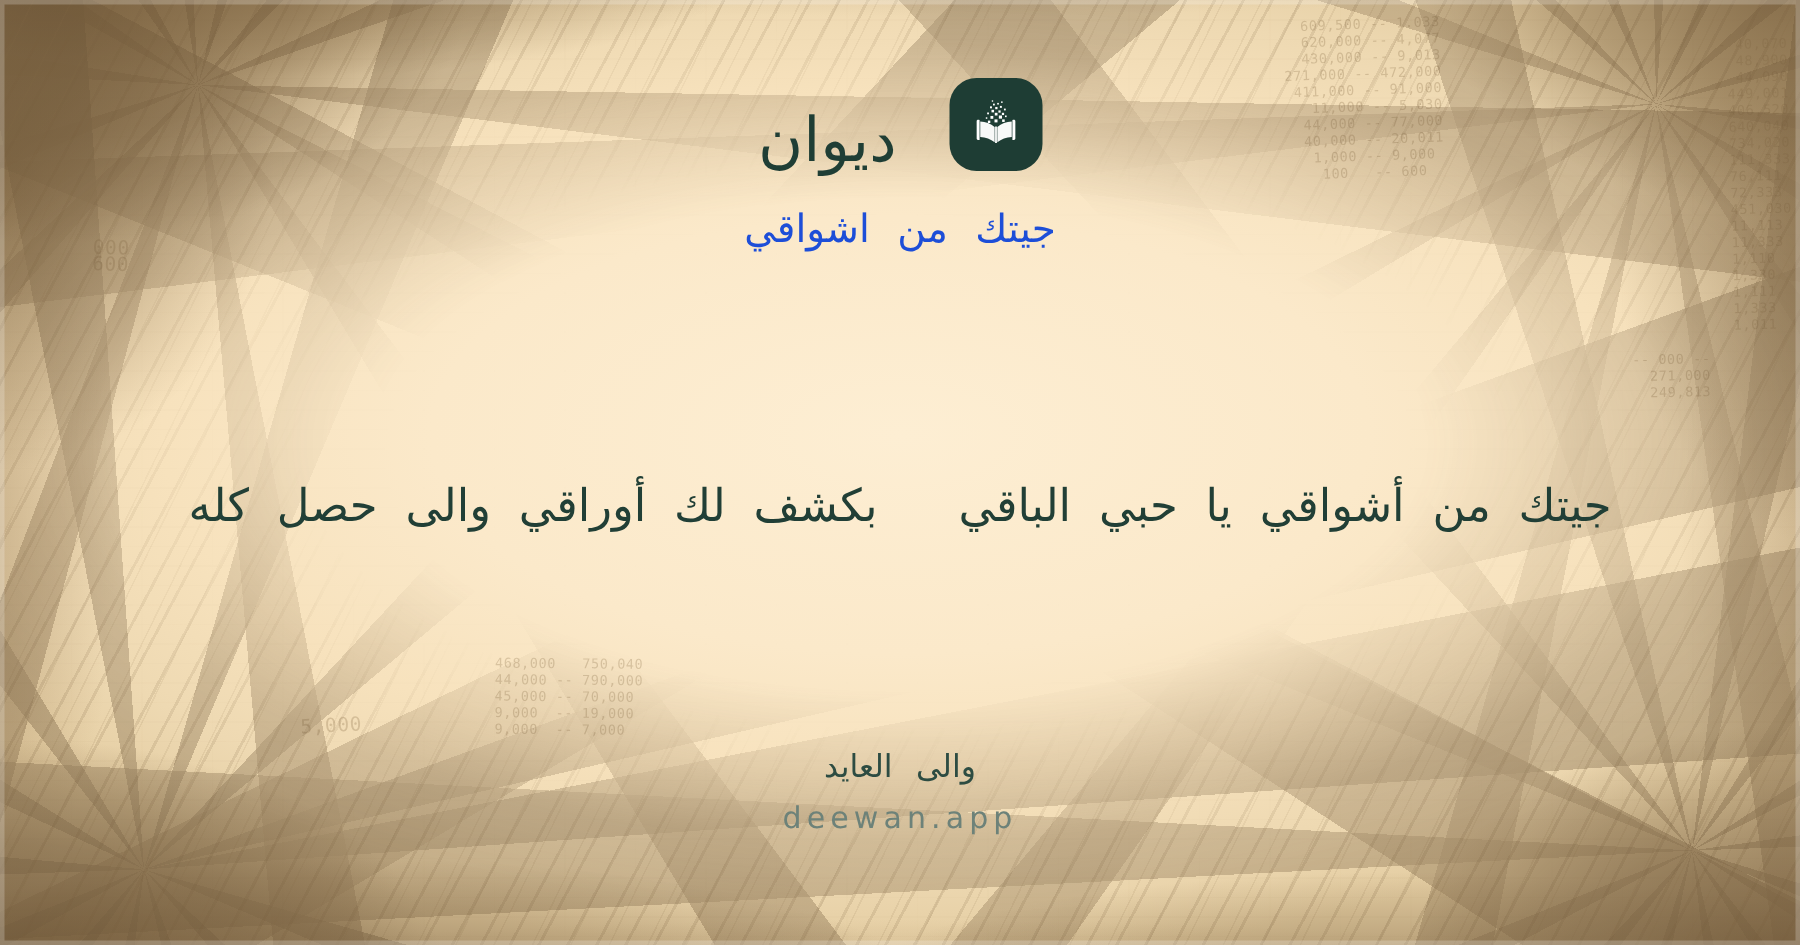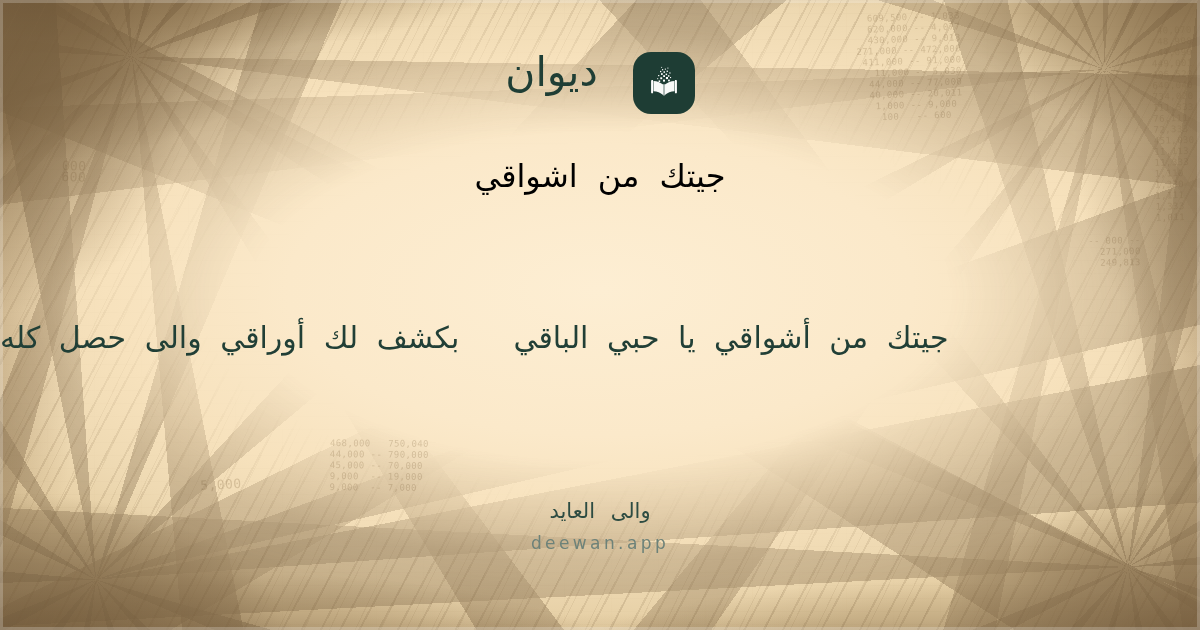--- a/index.html
+++ b/index.html
@@ -151,21 +151,21 @@
   .content {
     position: absolute;
     inset: 0;
     display: flex;
     flex-direction: column;
     align-items: center;
   }
 
   .brand {
     display: flex;
-    align-items: flex-start;
+    align-items: flex-end;
     gap: 35px;
     margin-top: 52px;
     direction: rtl;
   }
 
   .logo-tile {
     width: 62px;
     height: 62px;
     border-radius: 18px;
     background: #1e3d34;
@@ -178,39 +178,39 @@
 
   .brand-name {
     font-size: 41px;
     line-height: 1;
     color: #1f3e35;
     font-weight: 400;
     letter-spacing: 0;
   }
 
   .poem-title {
-    margin-top: 42px;
-    font-size: 32px;
+    margin-top: 23px;
+    font-size: 26px;
     line-height: 1.3;
-    color: #000000;
+    color: #1d4ed8;
     word-spacing: 10px;
     text-align: center;
   }
 
   
   .verse-wrap {
     position: absolute;
     top: 300px;
     left: 0;
     right: 0;
     height: 76px;
     overflow: hidden;
     display: flex;
     align-items: center;
-    justify-content: flex-end;
+    justify-content: center;
   }
   .verse {
     white-space: nowrap;
     font-size: 30px;
     line-height: 1.25;
     color: #213f36;
     direction: rtl;
     word-spacing: 9px;
   }
   .hemistich { display: inline; }
@@ -227,21 +227,21 @@
     text-align: center;
   }
   .author {
     font-size: 21px;
     line-height: 1.25;
     color: #2d4c42;
     word-spacing: 9px;
   }
   .site {
     margin-top: 9px;
-    font-size: 17px;
+    font-size: 20px;
     line-height: 1.2;
     color: #6d8279;
     letter-spacing: 3.4px;
     direction: ltr;
   }
 </style>
 </head>
 <body>
 
 <div class="card">

